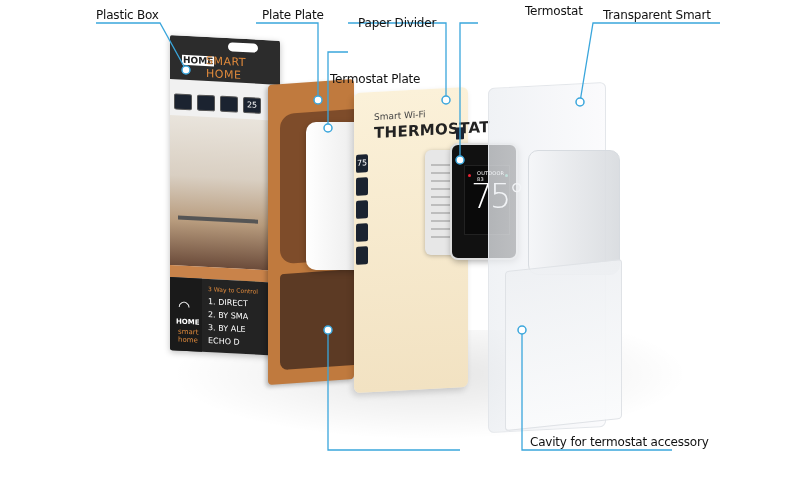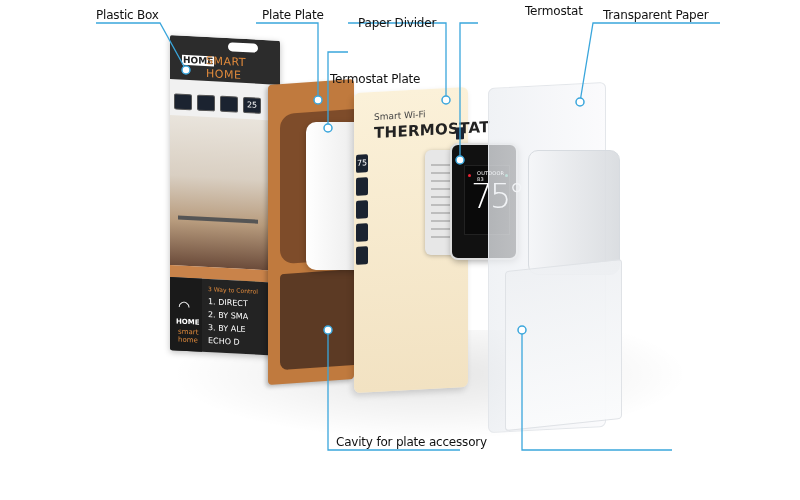--- a/index.html
+++ b/index.html
@@ -186,16 +186,16 @@
       <circle cx="580" cy="102" r="4"></circle>
       <circle cx="328" cy="330" r="4"></circle>
       <circle cx="522" cy="330" r="4"></circle>
     </g>
   </svg>
 
   <div class="label" style="left:96px; top:8px;text-align:center;">Plastic Box</div>
   <div class="label" style="left:262px; top:8px;">Plate Plate</div>
   <div class="label" style="left:358px; top:8px;margin-top:8px;">Paper Divider</div>
   <div class="label" style="left:484px; top:4px;margin-left:41px;">Termostat</div>
-  <div class="label" style="left:603px; top:8px;">Transparent Paper</div>
+  <div class="label" style="left:603px; top:8px;">Transparent Smart</div>
   <div class="label" style="left:330px; top:38px;margin-top:34px;">Termostat Plate</div>
-  <div class="label" style="left:336px; top:435px;">Cavity for plate accessory</div>
+  <div class="label" style="left:530px; top:435px;">Cavity for termostat accessory</div>
 </div>
 
 </body></html>

